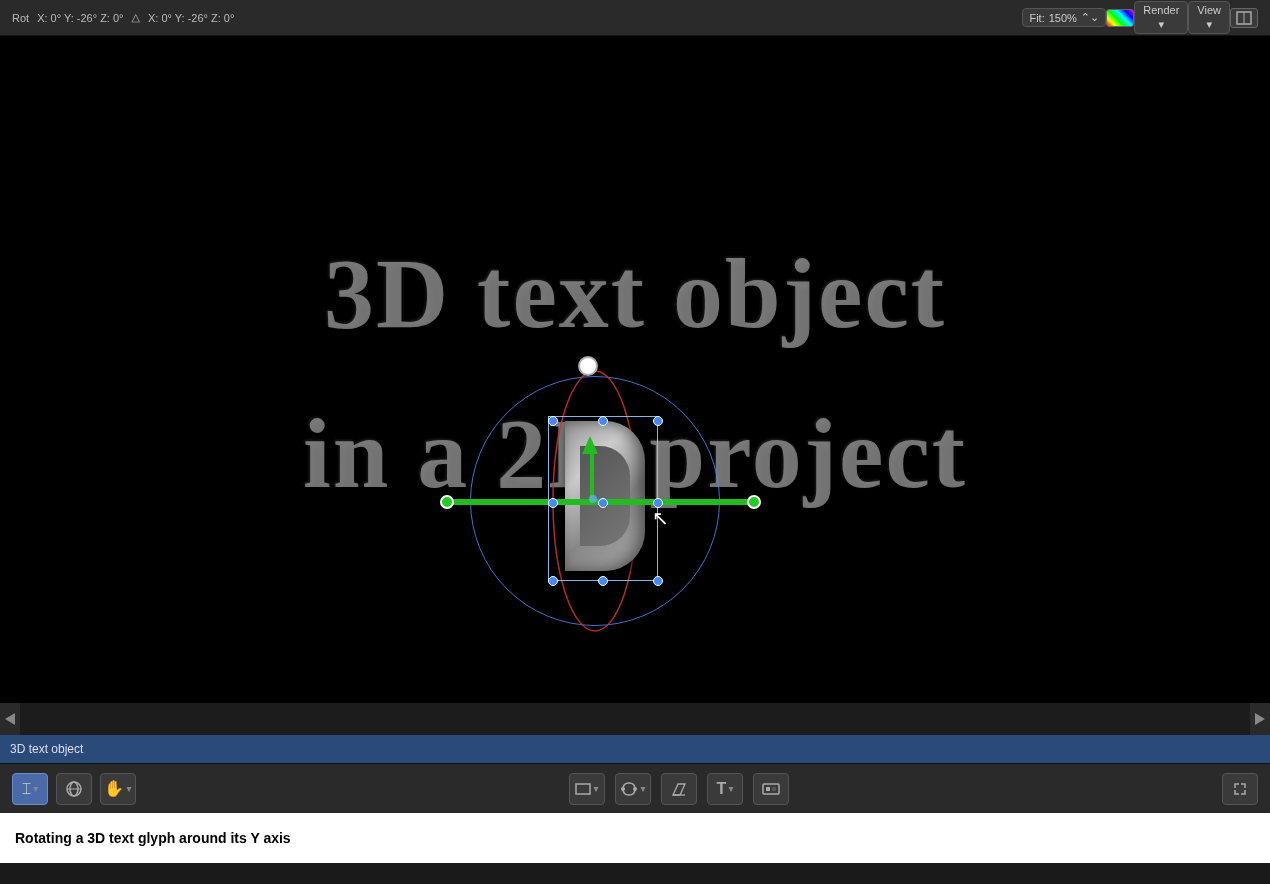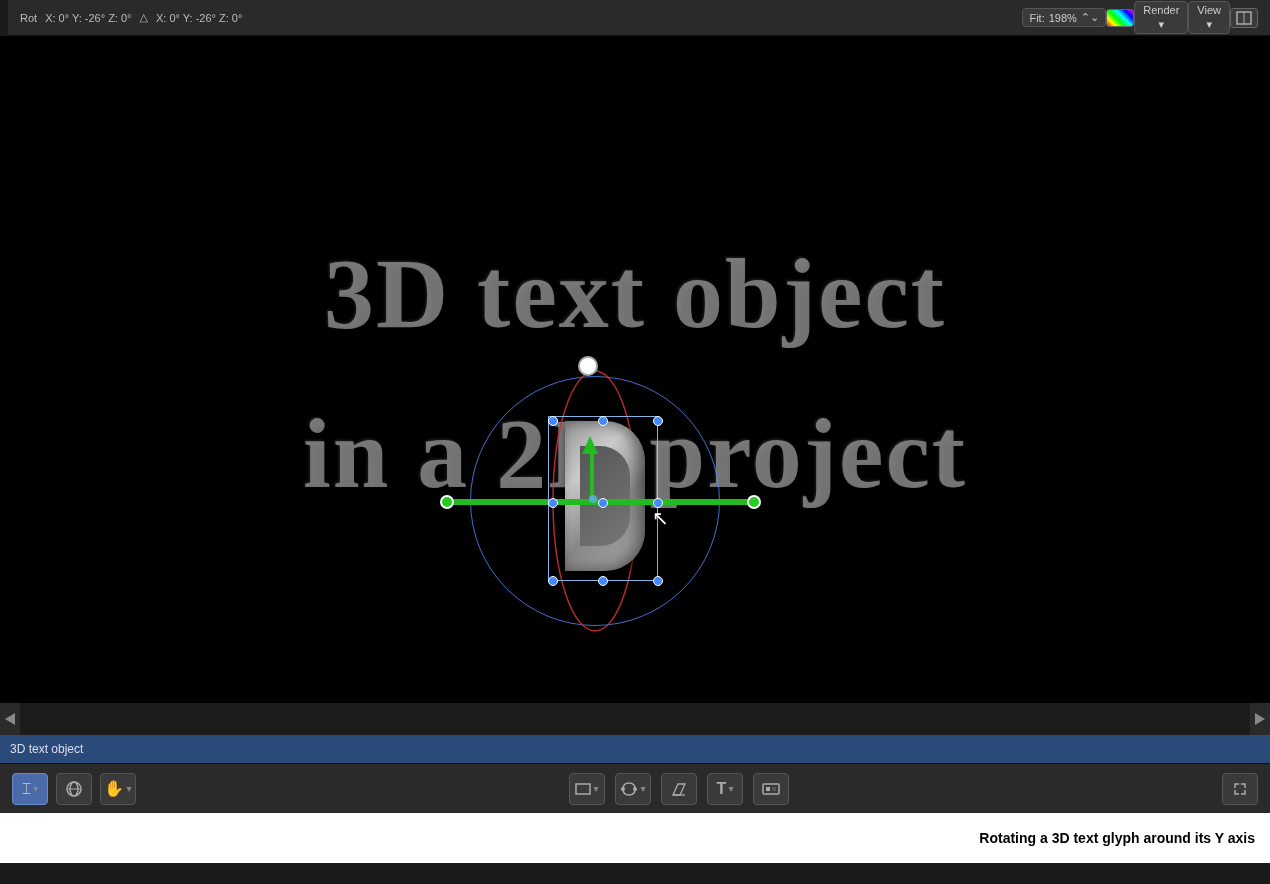--- a/index.html
+++ b/index.html
@@ -16,21 +16,20 @@
     #top-toolbar {
       height: 36px;
       background: #2a2a2a;
       border-bottom: 1px solid #111;
       display: flex;
       align-items: center;
       padding: 0 12px;
       justify-content: space-between;
       font-size: 11px;
       color: #bbb;
-      margin-left: 8px;
     }
     .toolbar-left { display: flex; gap: 8px; align-items: center; }
     .toolbar-right { display: flex; gap: 0; align-items: center; }
 
     
     #canvas-area {
       position: relative;
       width: 1270px;
       height: 667px;
       background: #000;
@@ -303,21 +302,20 @@
       color: #888;
     }
 
     
     #caption-area {
       height: 50px;
       background: #fff;
       display: flex;
       align-items: center;
       padding: 0 15px;
-      justify-content: flex-end;
     }
     .caption-text {
       font-size: 14px;
       font-weight: 700;
       color: #000;
     }
 
     
     .fit-control {
       display: flex;
@@ -376,21 +374,21 @@
 <div id="top-toolbar">
   <div class="toolbar-left">
     <span>Rot</span>
     <span>X: 0°  Y: -26°  Z: 0°</span>
     <span>△</span>
     <span>X: 0°  Y: -26°  Z: 0°</span>
   </div>
   <div class="toolbar-right">
     <div class="fit-control">
       <span>Fit:</span>
-      <span>198%</span>
+      <span>150%</span>
       <span>⌃⌄</span>
     </div>
     <div class="color-swatch"></div>
     <div class="menu-btn">
       <span>Render</span>
       <span>▾</span>
     </div>
     <div class="menu-btn">
       <span>View</span>
       <span>▾</span>

